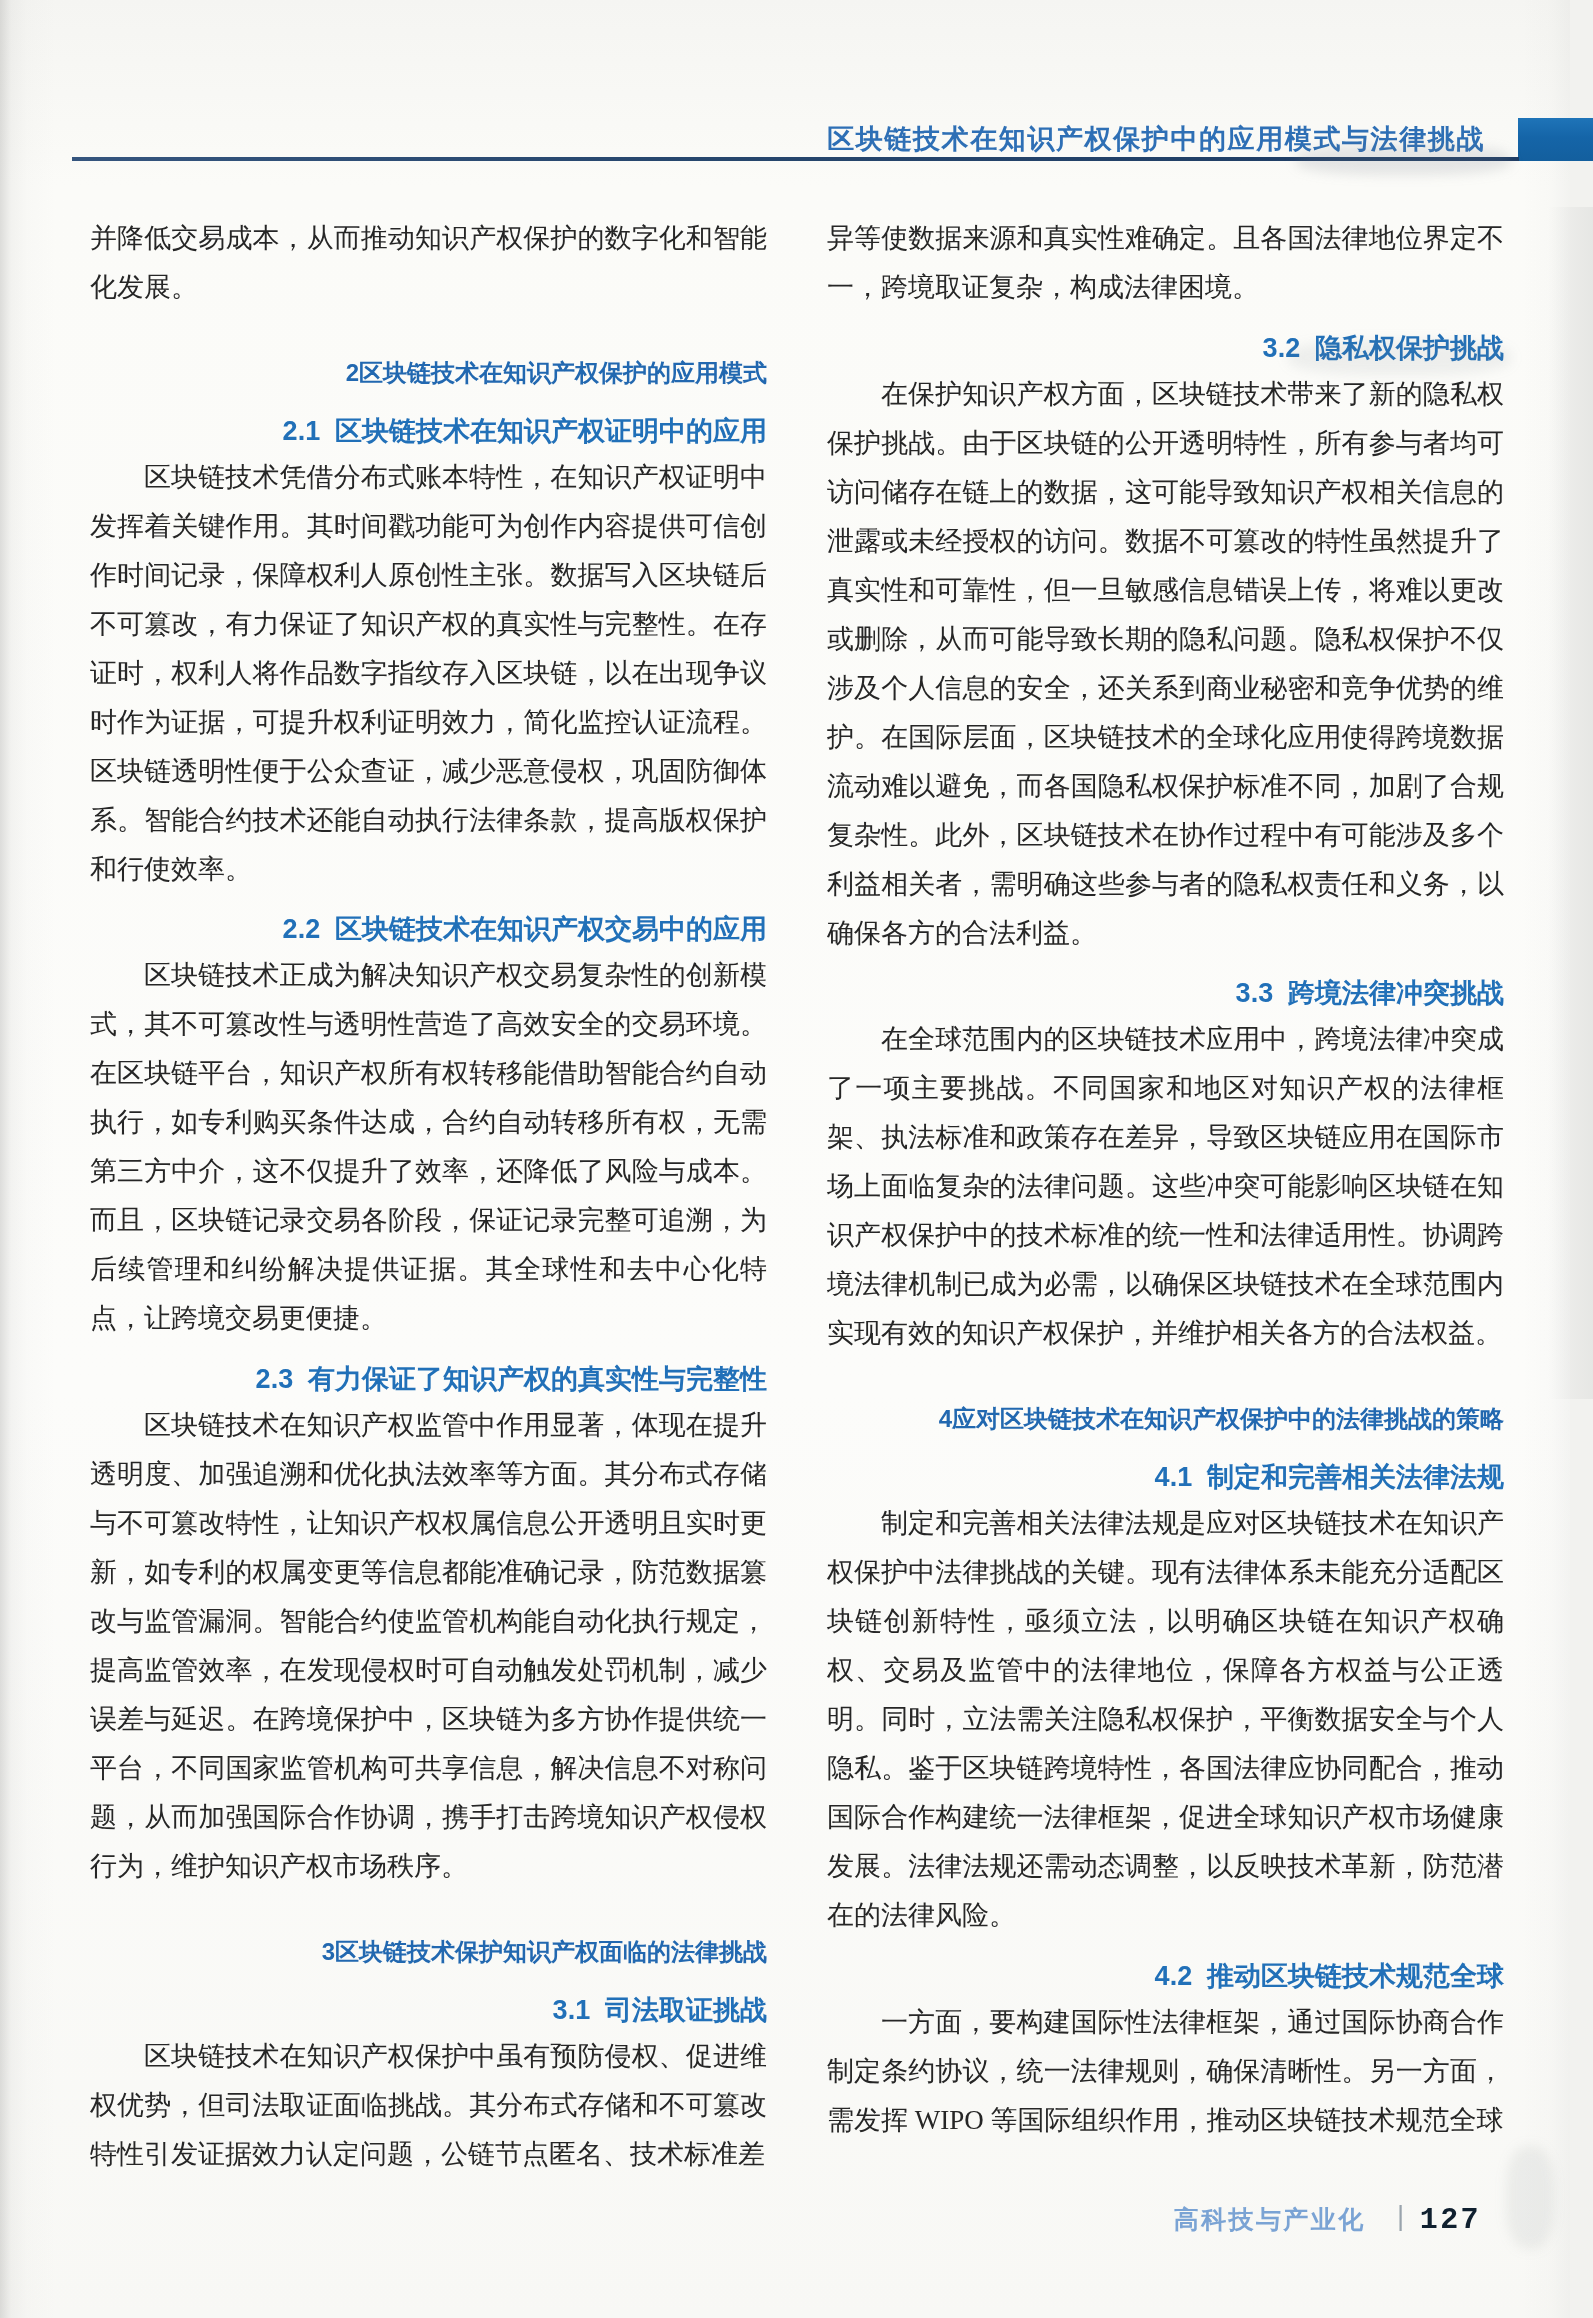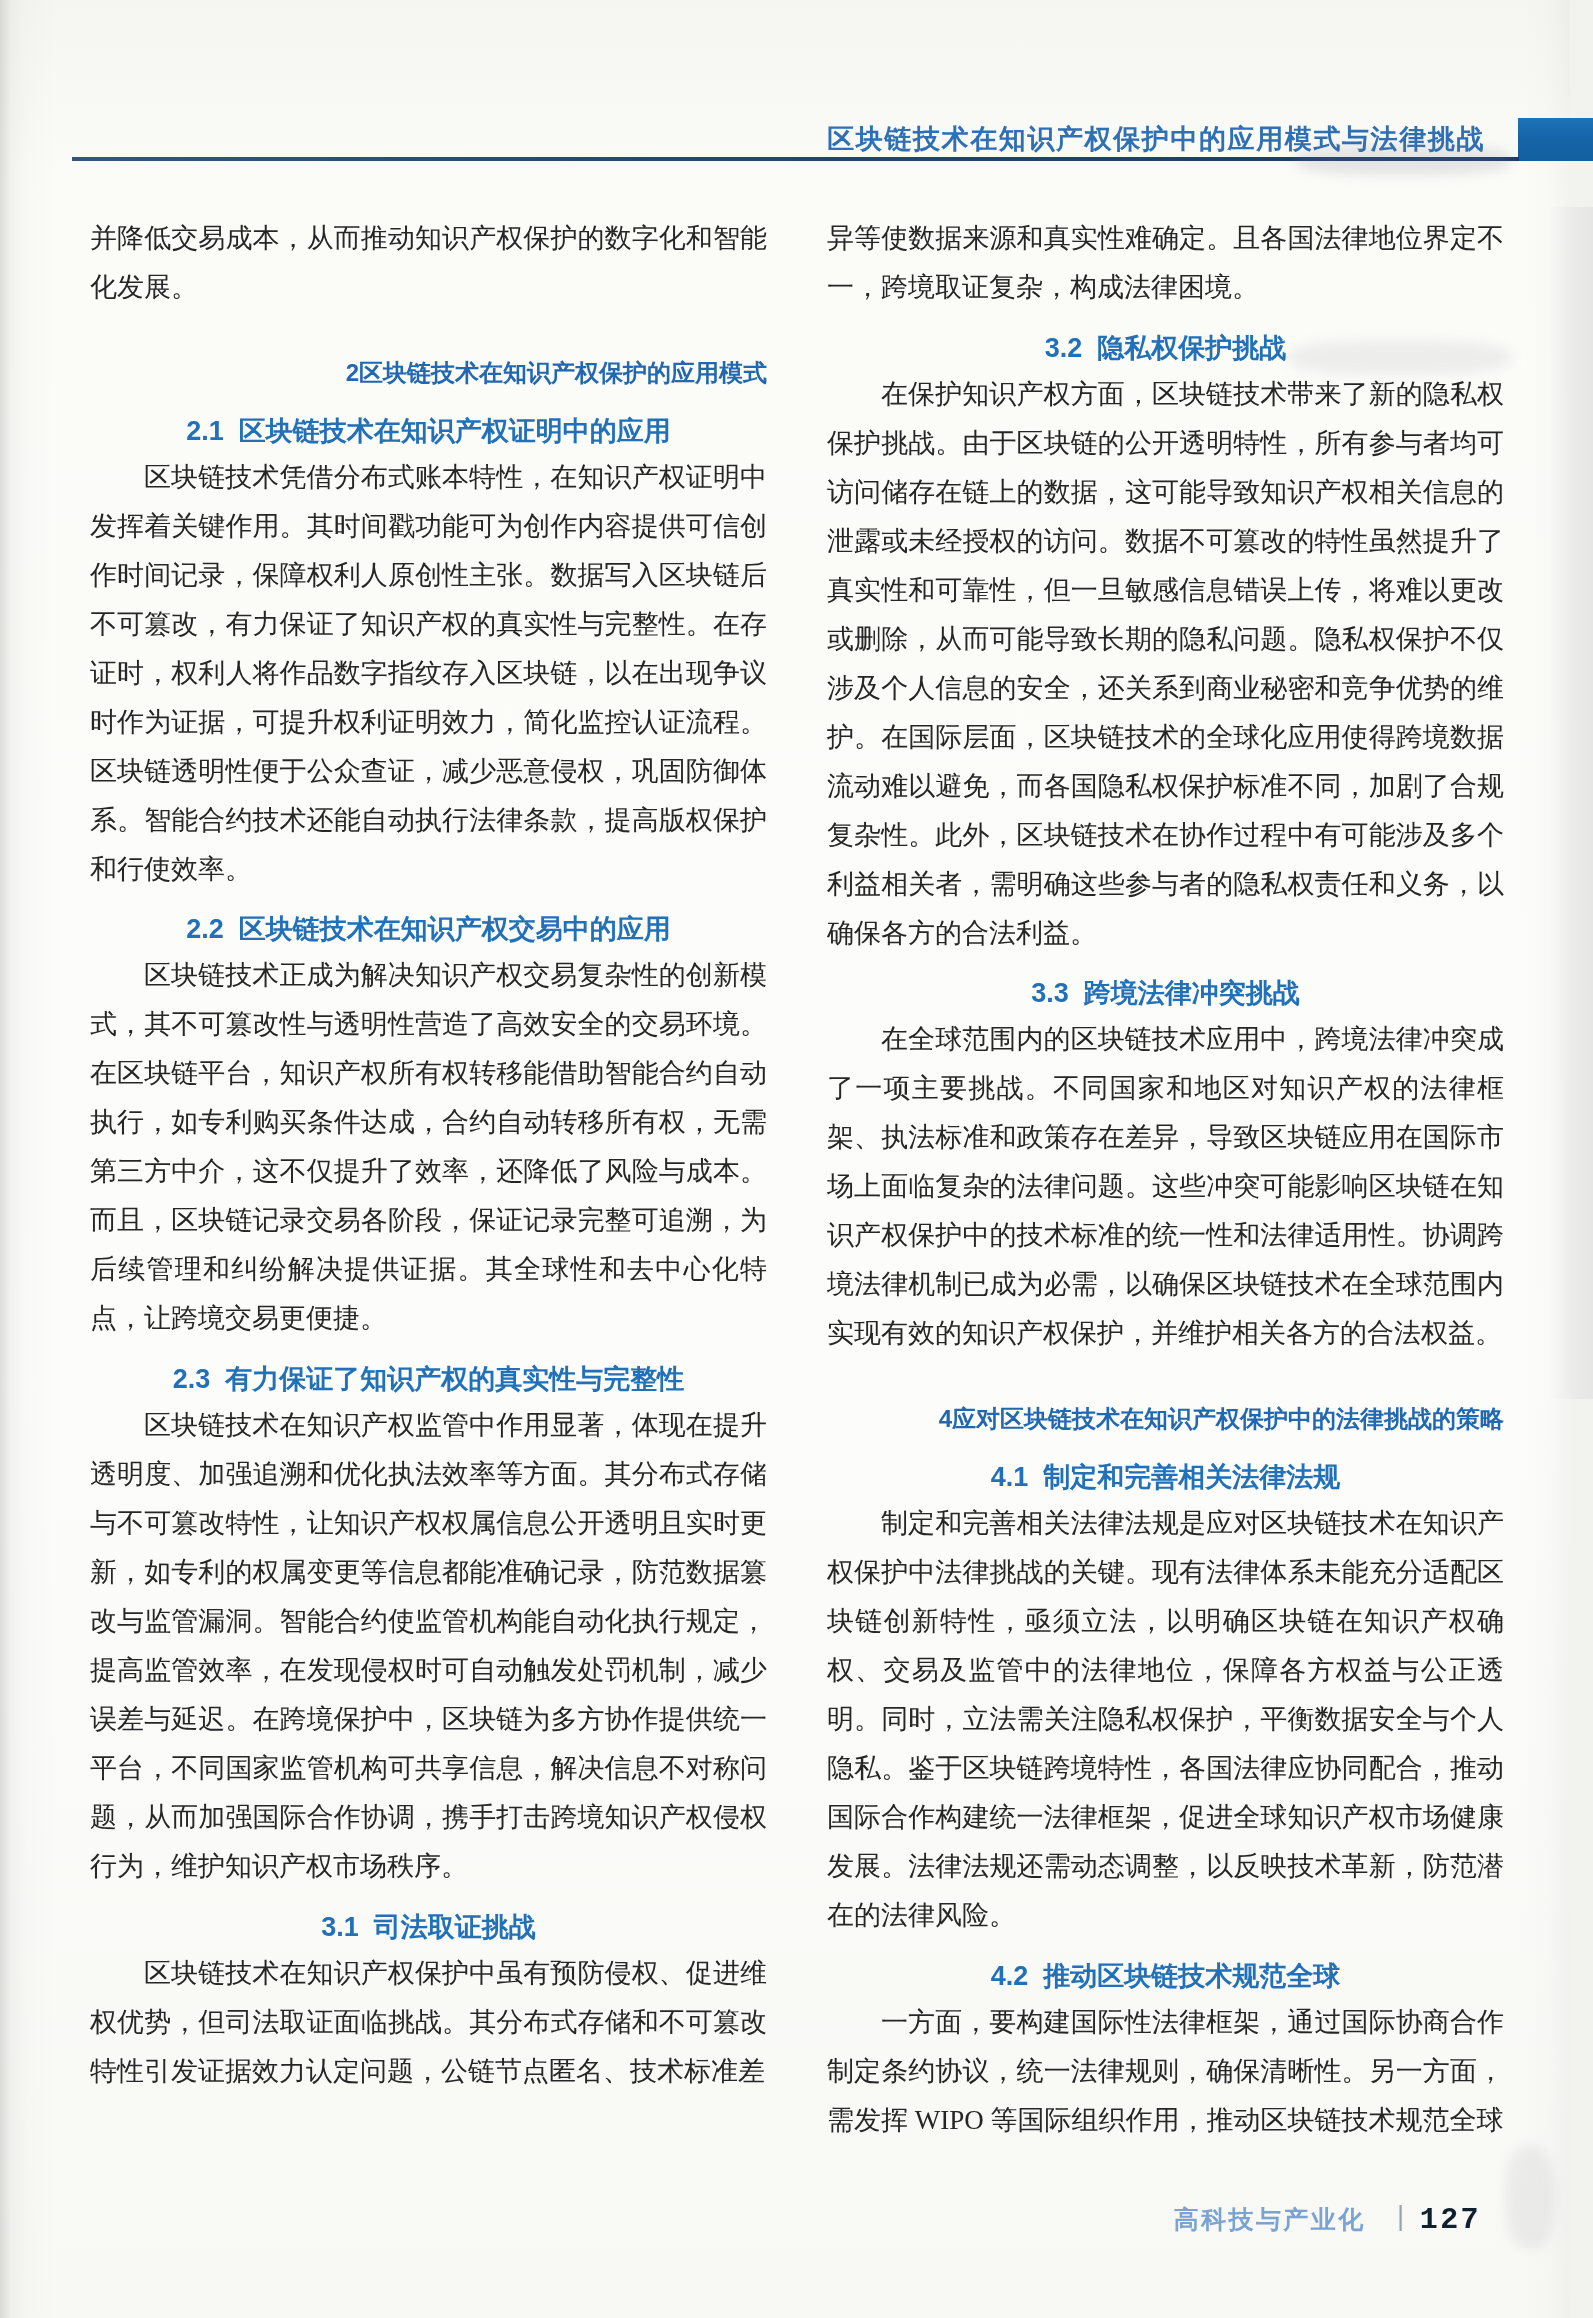--- a/index.html
+++ b/index.html
@@ -54,21 +54,21 @@
     font-family: "Liberation Sans", "DejaVu Sans", sans-serif;
     font-size: 24px; line-height: 45px; font-weight: 700;
     color: #2268b0; text-align: right;
     padding-left: 1.75em; text-indent: -1.75em;
   }
   .h2 .num { display: inline-block; width: 1.75em; text-indent: 0; }
   .h3 {
     margin: 17.5px 0 0 0;
     font-family: "Liberation Sans", "DejaVu Sans", sans-serif;
     font-size: 27px; line-height: 37px; font-weight: 700;
-    color: #2170b8; text-align: center;
+    color: #2170b8; text-align: right;
   }
   .h3 .num { margin-right: 0.55em; }
 
   
   .footer {
     position: absolute; top: 2203px; right: 89px;
     display: flex; align-items: flex-start;
     font-family: Liberation Mono, monospace;
     white-space: nowrap;
   }
@@ -108,20 +108,21 @@
 
     <div class="h3"><span class="num">2.1</span><span>区块链技术在知识产权证明中的应用</span></div>
     <p class="indent">区块链技术凭借分布式账本特性，在知识产权证明中发挥着关键作用。其时间戳功能可为创作内容提供可信创作时间记录，保障权利人原创性主张。数据写入区块链后不可篡改，有力保证了知识产权的真实性与完整性。在存证时，权利人将作品数字指纹存入区块链，以在出现争议时作为证据，可提升权利证明效力，简化监控认证流程。区块链透明性便于公众查证，减少恶意侵权，巩固防御体系。智能合约技术还能自动执行法律条款，提高版权保护和行使效率。</p>
 
     <div class="h3"><span class="num">2.2</span><span>区块链技术在知识产权交易中的应用</span></div>
     <p class="indent">区块链技术正成为解决知识产权交易复杂性的创新模式，其不可篡改性与透明性营造了高效安全的交易环境。在区块链平台，知识产权所有权转移能借助智能合约自动执行，如专利购买条件达成，合约自动转移所有权，无需第三方中介，这不仅提升了效率，还降低了风险与成本。而且，区块链记录交易各阶段，保证记录完整可追溯，为后续管理和纠纷解决提供证据。其全球性和去中心化特点，让跨境交易更便捷。</p>
 
     <div class="h3"><span class="num">2.3</span><span>有力保证了知识产权的真实性与完整性</span></div>
     <p class="indent">区块链技术在知识产权监管中作用显著，体现在提升透明度、加强追溯和优化执法效率等方面。其分布式存储与不可篡改特性，让知识产权权属信息公开透明且实时更新，如专利的权属变更等信息都能准确记录，防范数据篡改与监管漏洞。智能合约使监管机构能自动化执行规定，提高监管效率，在发现侵权时可自动触发处罚机制，减少误差与延迟。在跨境保护中，区块链为多方协作提供统一平台，不同国家监管机构可共享信息，解决信息不对称问题，从而加强国际合作协调，携手打击跨境知识产权侵权行为，维护知识产权市场秩序。</p>
 
+    <div class="h2"><span class="num">3</span><span>区块链技术保护知识产权面临的法律挑战</span></div>
 
     <div class="h3"><span class="num">3.1</span><span>司法取证挑战</span></div>
     <p class="indent">区块链技术在知识产权保护中虽有预防侵权、促进维权优势，但司法取证面临挑战。其分布式存储和不可篡改特性引发证据效力认定问题，公链节点匿名、技术标准差</p>
   </div>
 
   <div class="col col-right">
     <p class="cont">异等使数据来源和真实性难确定。且各国法律地位界定不一，跨境取证复杂，构成法律困境。</p>
 
     <div class="h3"><span class="num">3.2</span><span>隐私权保护挑战</span></div>
     <p class="indent">在保护知识产权方面，区块链技术带来了新的隐私权保护挑战。由于区块链的公开透明特性，所有参与者均可访问储存在链上的数据，这可能导致知识产权相关信息的泄露或未经授权的访问。数据不可篡改的特性虽然提升了真实性和可靠性，但一旦敏感信息错误上传，将难以更改或删除，从而可能导致长期的隐私问题。隐私权保护不仅涉及个人信息的安全，还关系到商业秘密和竞争优势的维护。在国际层面，区块链技术的全球化应用使得跨境数据流动难以避免，而各国隐私权保护标准不同，加剧了合规复杂性。此外，区块链技术在协作过程中有可能涉及多个利益相关者，需明确这些参与者的隐私权责任和义务，以确保各方的合法利益。</p>

